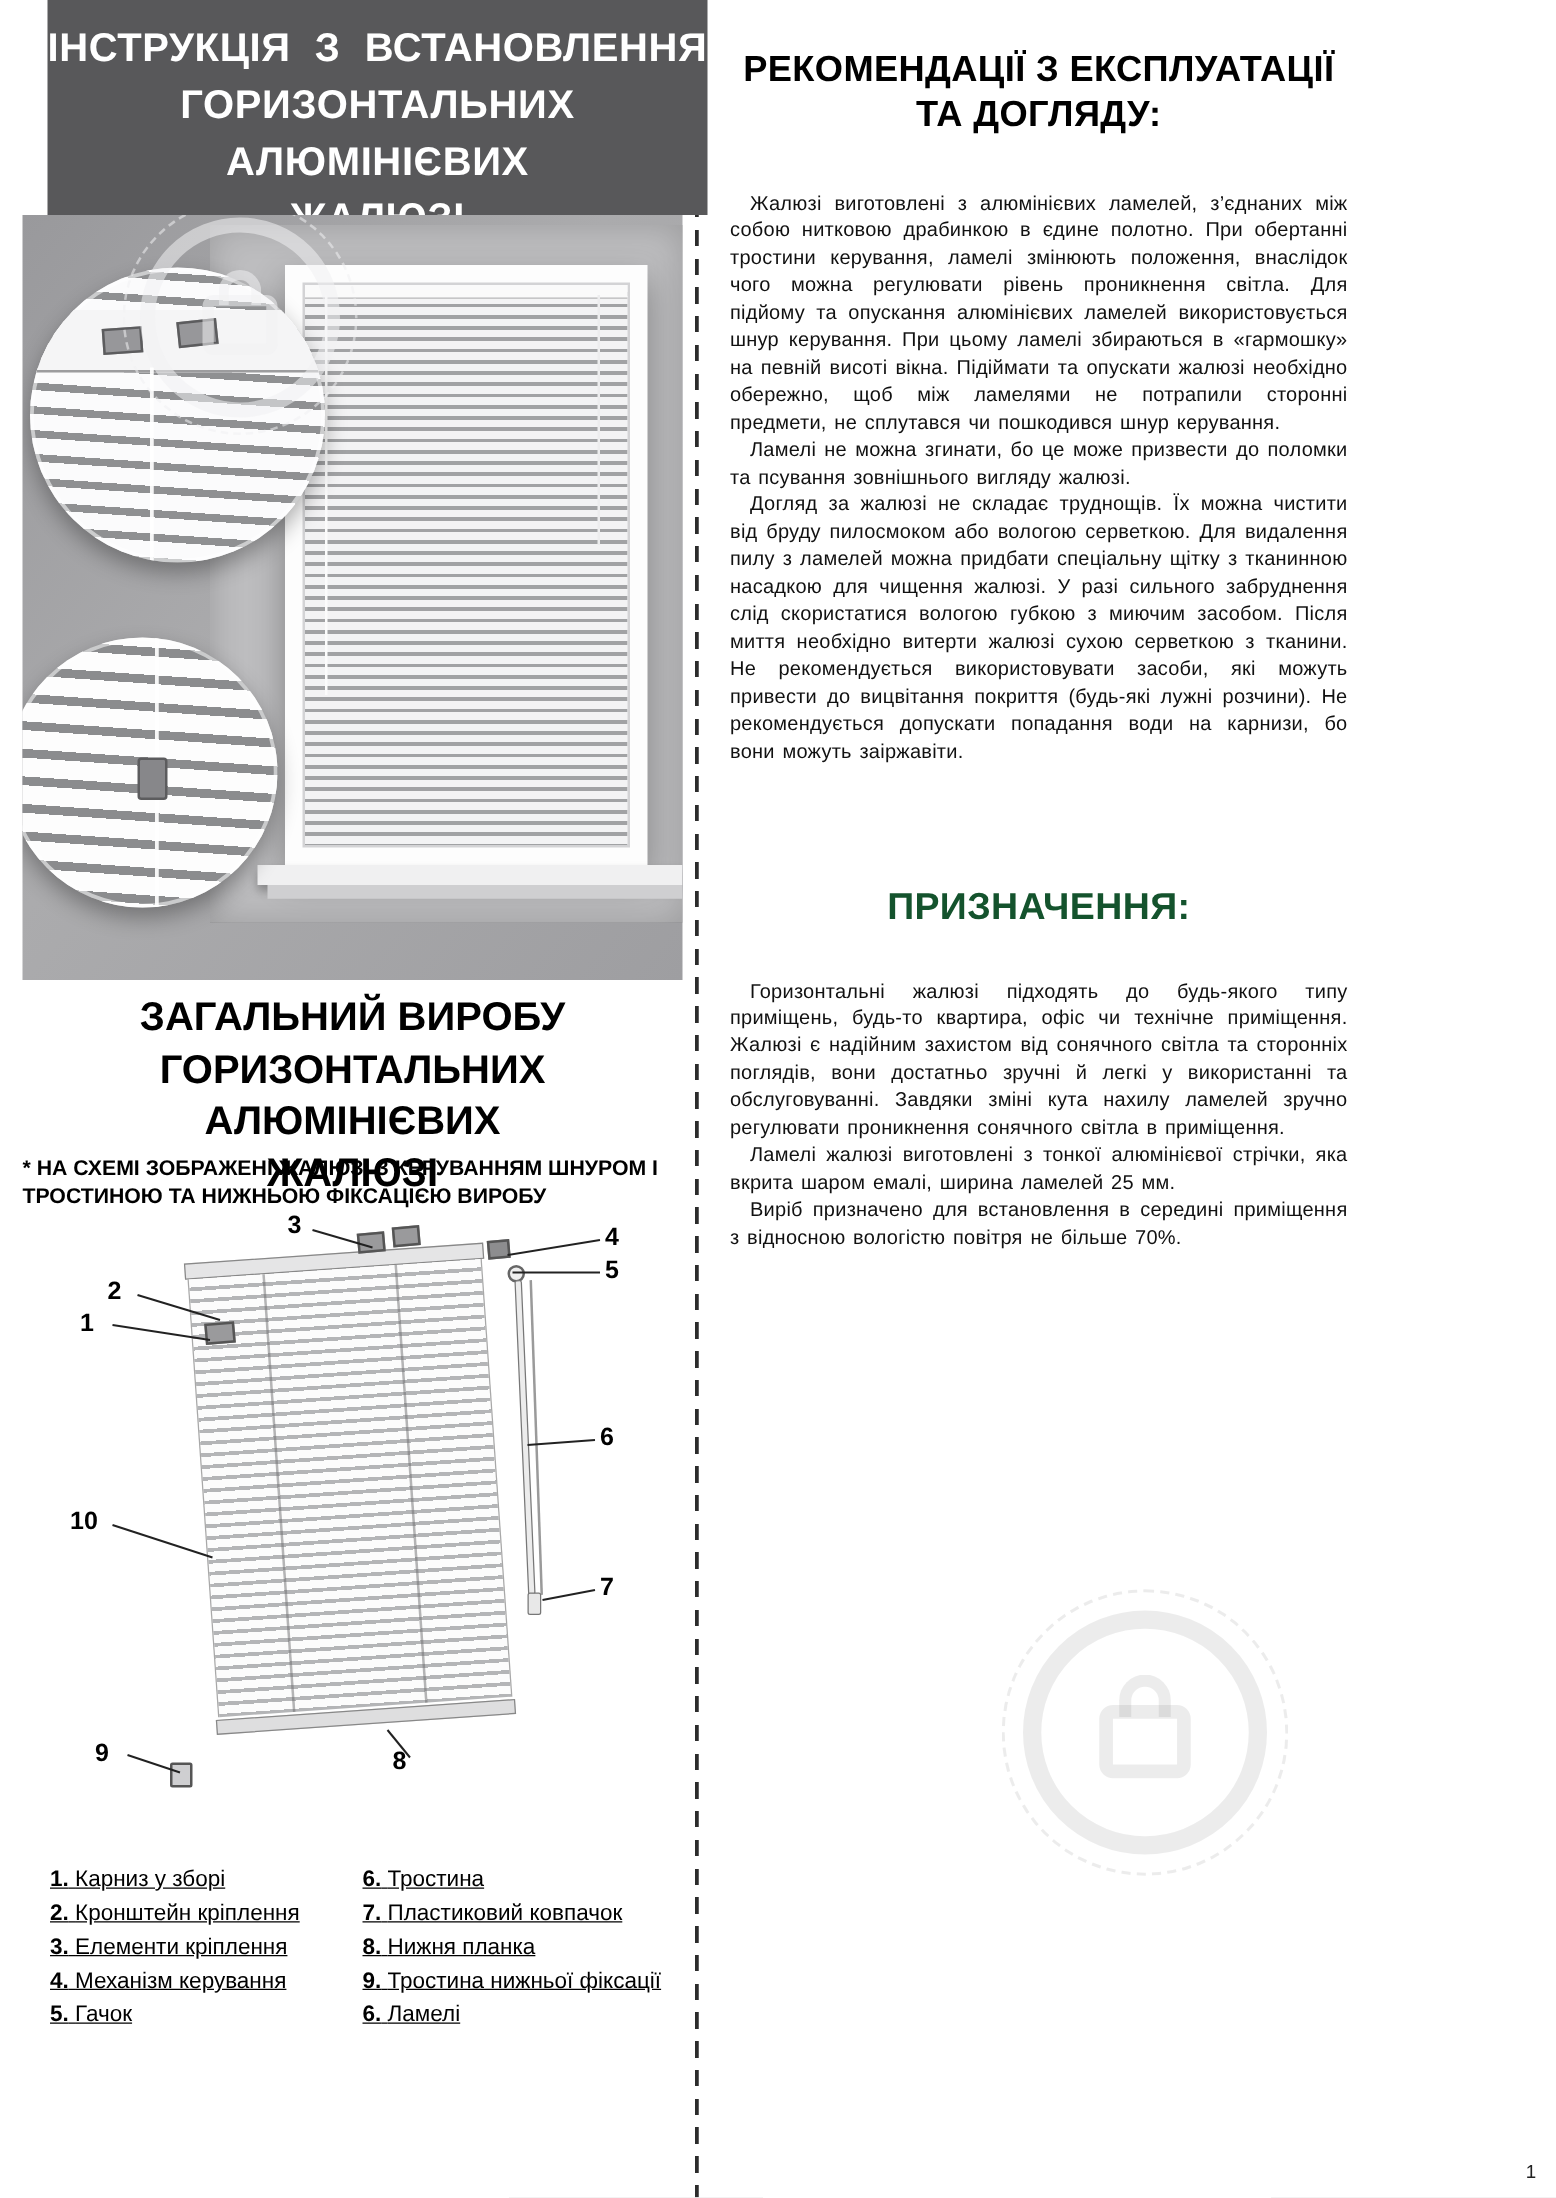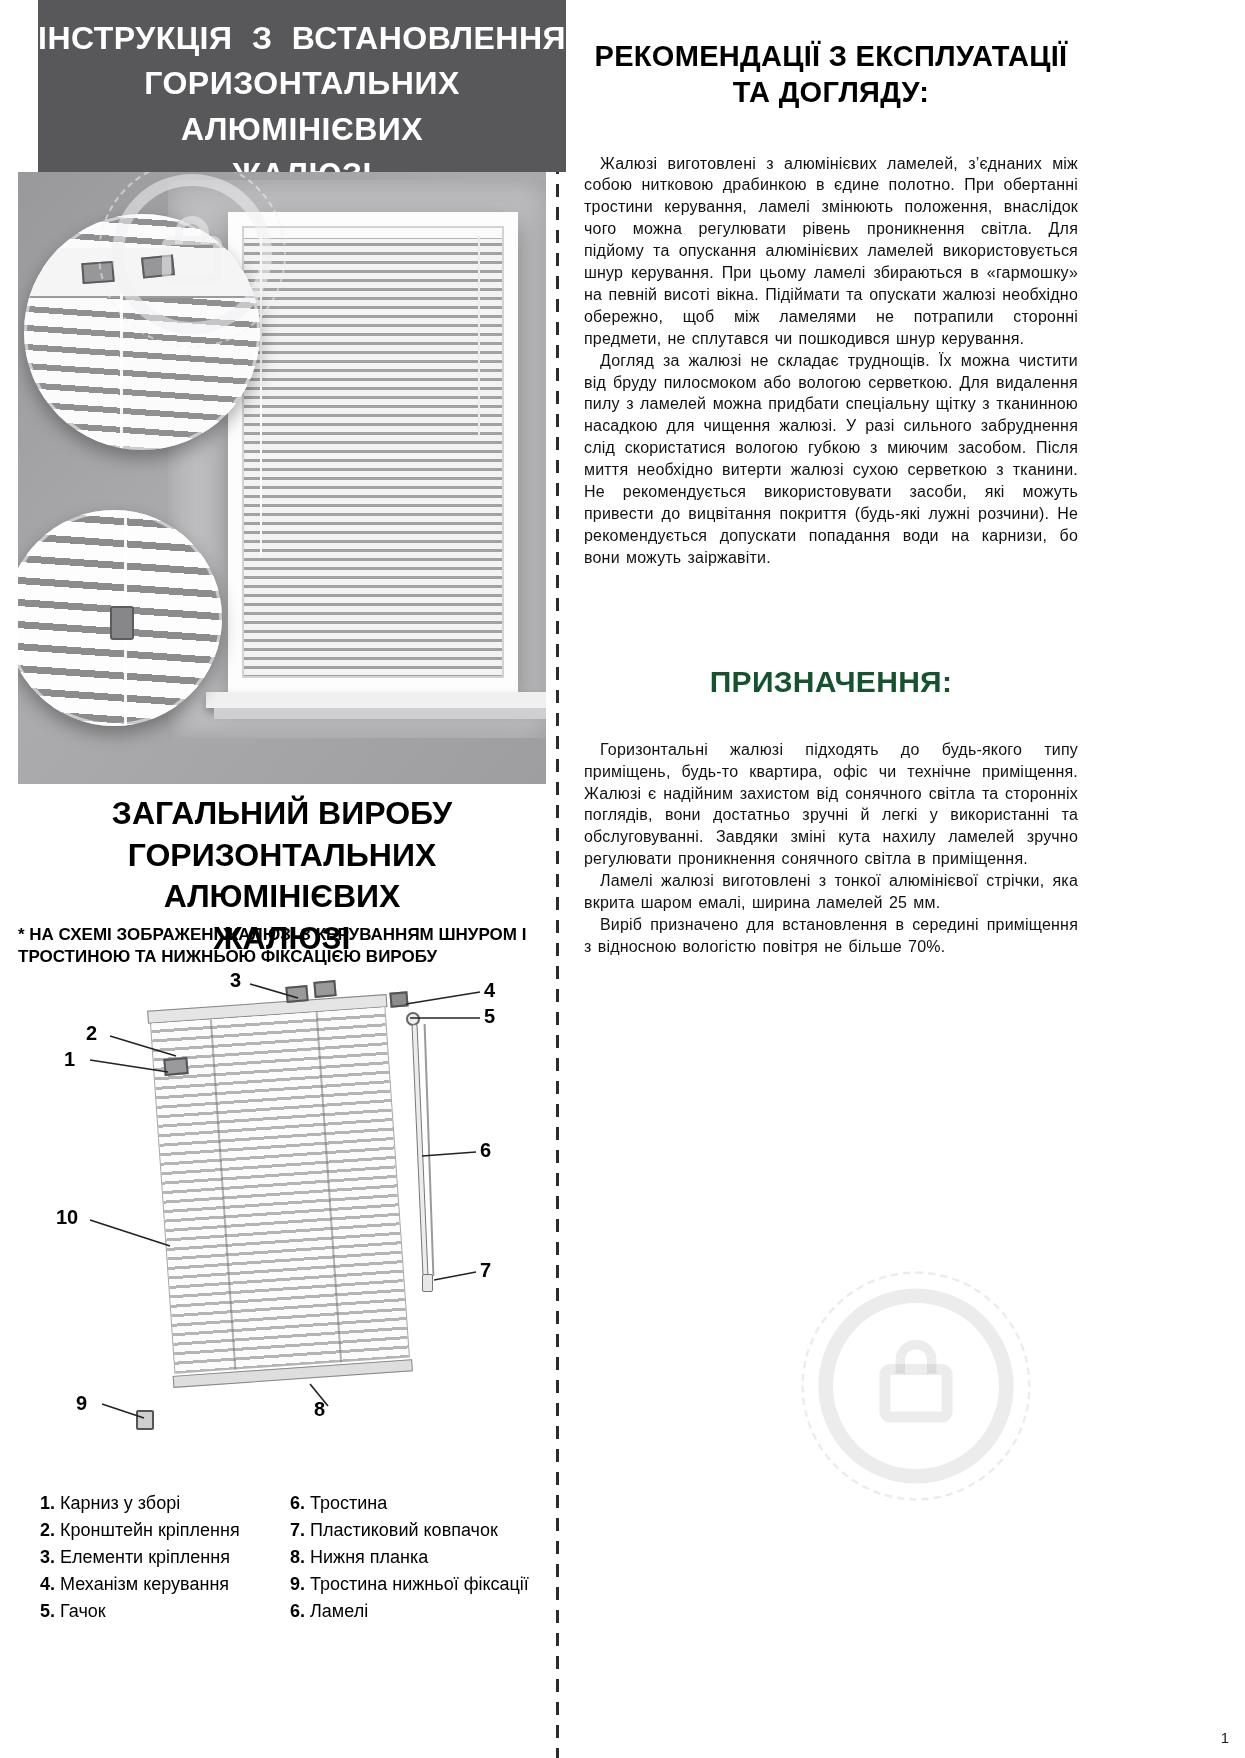--- a/index.html
+++ b/index.html
@@ -103,21 +103,21 @@
   .bf9 { position:absolute; left:118px; top:438px; width:14px; height:16px; background:#cfcfd1; border:2px solid #555; border-radius:2px; }
   .lines { position:absolute; left:0; top:0; }
   .cn { position:absolute; font-size:20px; font-weight:700; color:#000; }
   .cn1 { left:46px; top:76px; } .cn2 { left:68px; top:50px; } .cn3 { left:212px; top:-3px; }
   .cn4 { left:466px; top:7px; } .cn5 { left:466px; top:33px; } .cn6 { left:462px; top:167px; }
   .cn7 { left:462px; top:287px; } .cn8 { left:296px; top:426px; } .cn9 { left:58px; top:420px; }
   .cn10 { left:38px; top:234px; }
 
   
   .legend { position:absolute; left:40px; top:1490px; width:506px; font-size:18px; color:#000; }
-  .legend .col { position:absolute; top:0; }
+  .legend .col { position:absolute; top:0;text-decoration:underline; }
   .legend .c1 { left:0; } .legend .c2 { left:250px; }
   .legend .li { line-height:1.5; white-space:nowrap; }
   .legend .num { font-weight:700; }
 
   
   .rc { position:absolute; left:584px; top:38px; width:494px; z-index:1; }
   .rc .t1 { margin:0 0 42px; font-size:29px; font-weight:700; text-align:center; line-height:1.25; color:#000; letter-spacing:.3px; }
   .rc .bp { margin:0; font-size:16px; line-height:1.37; text-align:justify; text-indent:16px; letter-spacing:.2px; word-spacing:1.5px; }
   .rc .t2 { margin:96px 0 40px; font-size:30px; font-weight:700; text-align:center; color:#14532d; letter-spacing:.3px; }
 
@@ -246,20 +246,21 @@
       <div class="li"><span class="num">6.</span> <span>Ламелі</span></div>
     </div>
   </div>
 
   <div class="rc">
     <h2 class="t1">
       <span>РЕКОМЕНДАЦІЇ З ЕКСПЛУАТАЦІЇ</span><br>
       <span>ТА ДОГЛЯДУ:</span>
     </h2>
     <p class="bp">Жалюзі виготовлені з алюмінієвих ламелей, з’єднаних між собою нитковою драбинкою в єдине полотно. При обертанні тростини керування, ламелі змінюють положення, внаслідок чого можна регулювати рівень проникнення світла. Для підйому та опускання алюмінієвих ламелей використовується шнур керування. При цьому ламелі збираються в «гармошку» на певній висоті вікна. Підіймати та опускати жалюзі необхідно обережно, щоб між ламелями не потрапили сторонні предмети, не сплутався чи пошкодився шнур керування.</p>
+    <p class="bp">Ламелі не можна згинати, бо це може призвести до поломки та псування зовнішнього вигляду жалюзі.</p>
     <p class="bp">Догляд за жалюзі не складає труднощів. Їх можна чистити від бруду пилосмоком або вологою серветкою. Для видалення пилу з ламелей можна придбати спеціальну щітку з тканинною насадкою для чищення жалюзі. У разі сильного забруднення слід скористатися вологою губкою з миючим засобом. Після миття необхідно витерти жалюзі сухою серветкою з тканини. Не рекомендується використовувати засоби, які можуть привести до вицвітання покриття (будь-які лужні розчини). Не рекомендується допускати попадання води на карнизи, бо вони можуть заіржавіти.</p>
 
     <h2 class="t2">ПРИЗНАЧЕННЯ:</h2>
     <p class="bp">Горизонтальні жалюзі підходять до будь-якого типу приміщень, будь-то квартира, офіс чи технічне приміщення. Жалюзі є надійним захистом від сонячного світла та сторонніх поглядів, вони достатньо зручні й легкі у використанні та обслуговуванні. Завдяки зміні кута нахилу ламелей зручно регулювати проникнення сонячного світла в приміщення.</p>
     <p class="bp">Ламелі жалюзі виготовлені з тонкої алюмінієвої стрічки, яка вкрита шаром емалі, ширина ламелей 25 мм.</p>
     <p class="bp">Виріб призначено для встановлення в середині приміщення з відносною вологістю повітря не більше 70%.</p>
   </div>
 
   <div class="pgnum">1</div>
 

